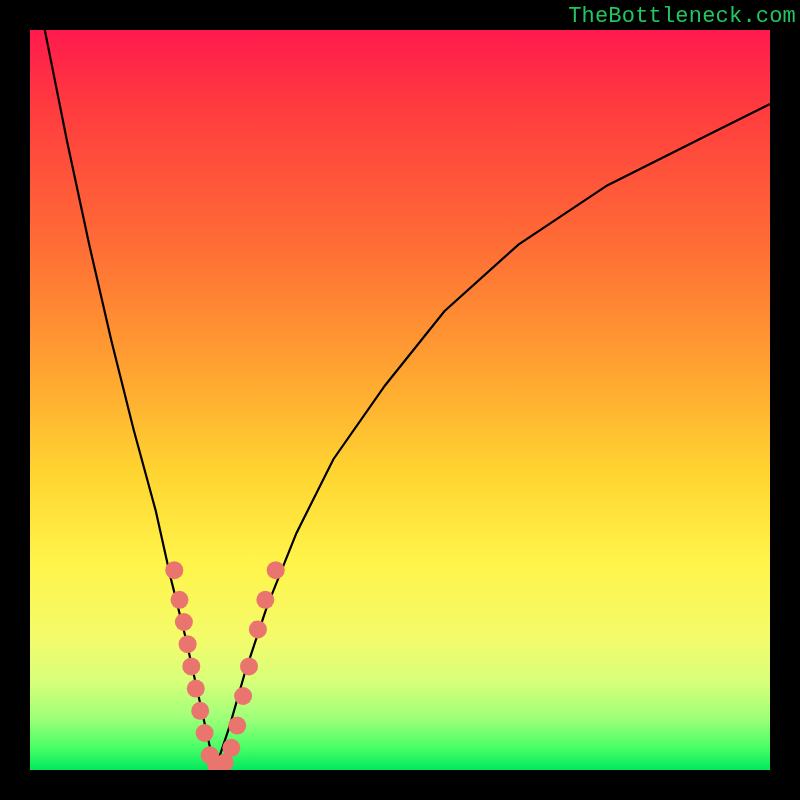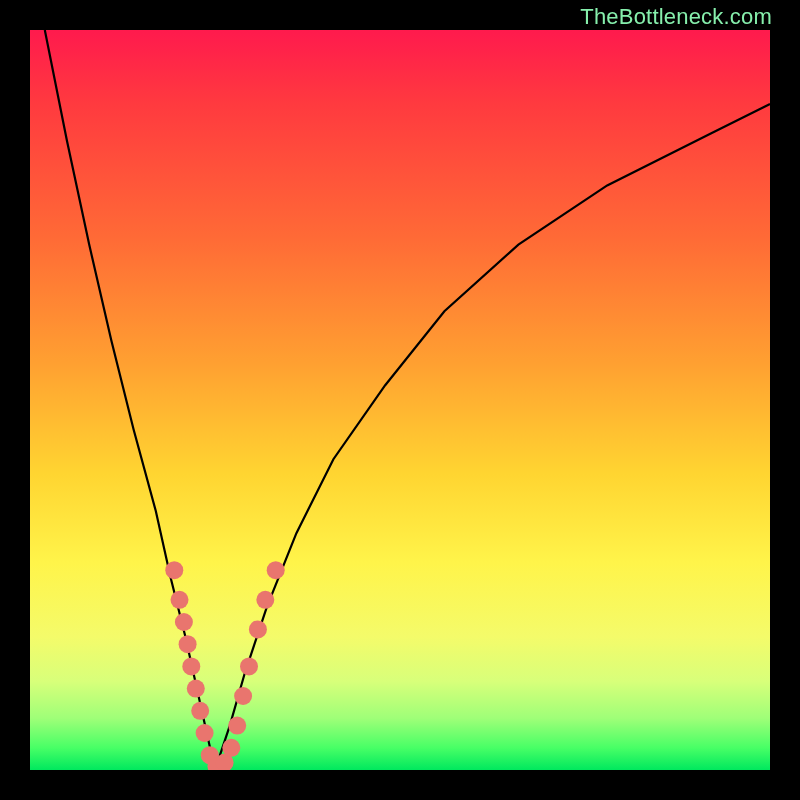--- a/index.html
+++ b/index.html
@@ -32,26 +32,27 @@
       #fff44a 72%,
       #f4fb6a 82%,
       #d8ff7a 88%,
       #9fff78 93%,
       #48ff66 97%,
       #00e85e 100%);
   }
   #watermark {
     position: absolute;
     top: 4px;
-    right: 28px;
-    color: #86efac;
+    right: 4px;
+    color: #22c55e;
     font-size: 22px;
     font-weight: 500;
     letter-spacing: 0.2px;
     user-select: none;
+    font-family: Liberation Mono, monospace;
   }
   svg {
     position: absolute;
     left: 0;
     top: 0;
   }
   .curve {
     fill: none;
     stroke: #000;
     stroke-width: 2.2;

